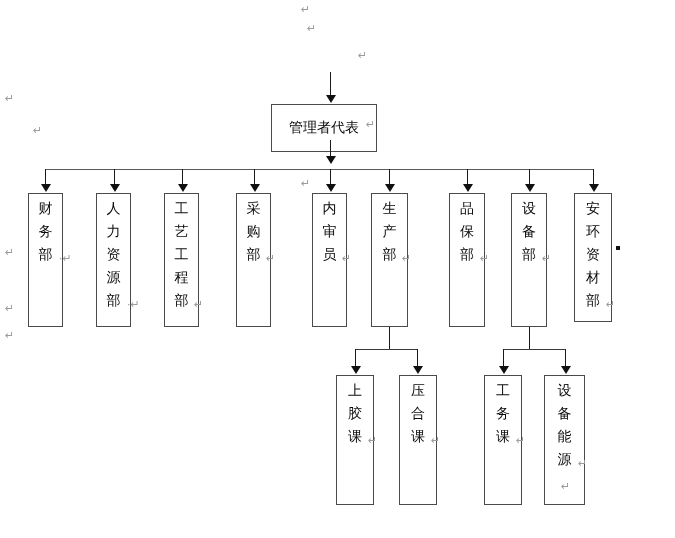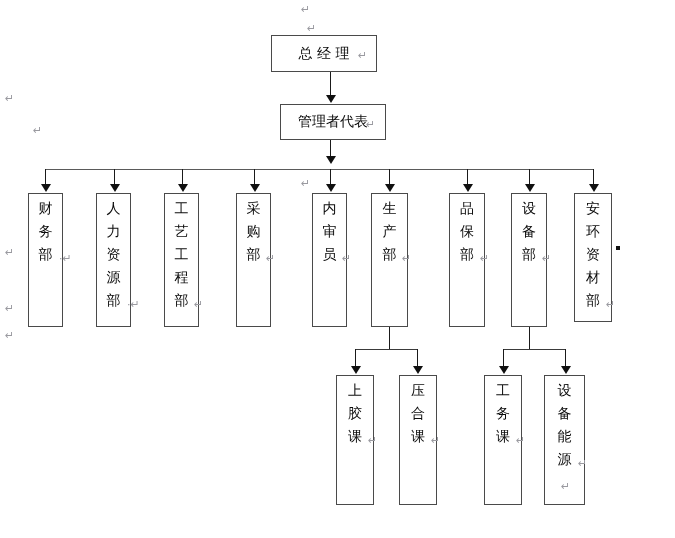--- a/index.html
+++ b/index.html
@@ -69,29 +69,26 @@
 
   <span class="pilcrow" style="left:301px;top:4px;">↵</span>
   <span class="pilcrow" style="left:307px;top:23px;">↵</span>
   <span class="pilcrow" style="left:5px;top:93px;">↵</span>
   <span class="pilcrow" style="left:33px;top:125px;">↵</span>
   <span class="pilcrow" style="left:301px;top:178px;">↵</span>
   <span class="pilcrow" style="left:5px;top:247px;">↵</span>
   <span class="pilcrow" style="left:5px;top:303px;">↵</span>
   <span class="pilcrow" style="left:5px;top:330px;">↵</span>
 
-  <div class="node horiz" style="left:271px;top:35px;width:106px;height:37px;">
-    <span class="txt">总 经 理</span>
-  </div>
   <span class="pilcrow" style="left:358px;top:50px;">↵</span>
 
   <div class="vline" style="left:330px;top:72px;height:24px;"></div>
   <div class="arrow" style="left:326px;top:95px;"></div>
 
-  <div class="node horiz" style="left:280px;top:104px;width:106px;height:36px;">
+  <div class="node horiz" style="left:271px;top:104px;width:106px;height:48px;">
     <span class="txt">管理者代表</span>
   </div>
   <span class="pilcrow" style="left:366px;top:119px;">↵</span>
 
   <div class="vline" style="left:330px;top:140px;height:20px;"></div>
   <div class="arrow" style="left:326px;top:156px;"></div>
 
   <div class="hline" style="left:45px;top:169px;width:548px;"></div>
 
   <div class="vline" style="left:45px;top:169px;height:16px;"></div>

